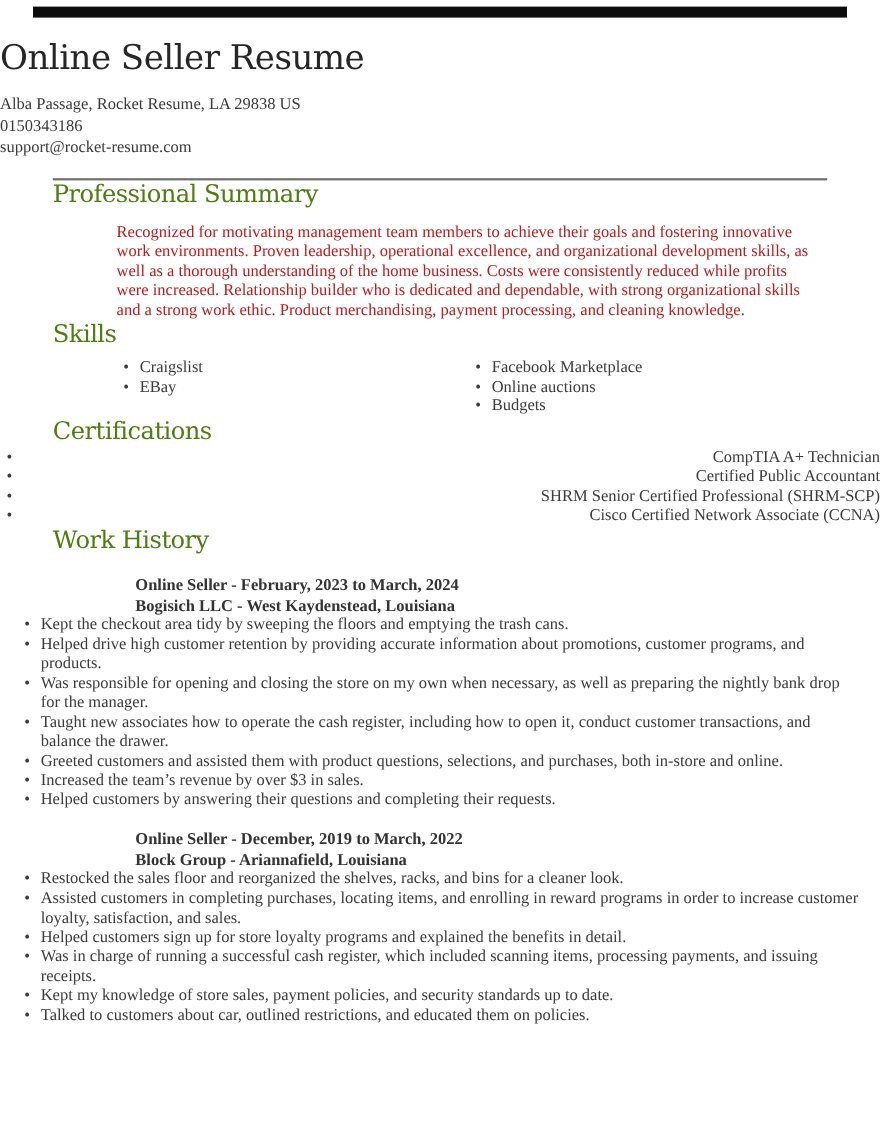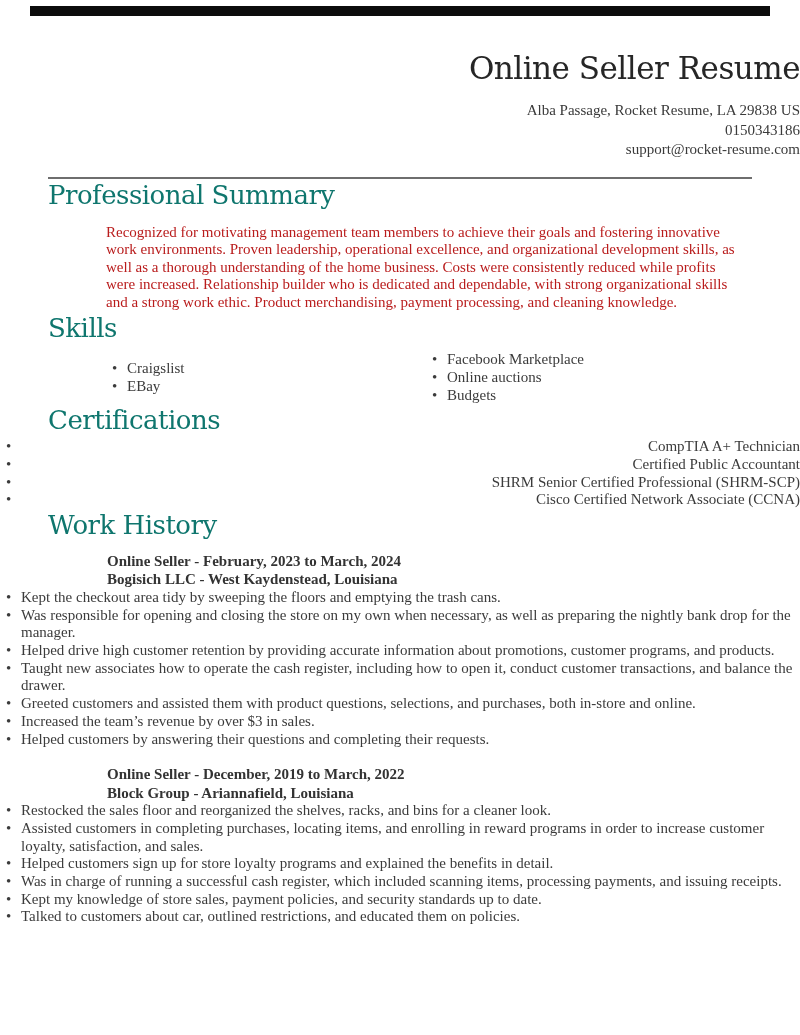--- a/index.html
+++ b/index.html
@@ -14,21 +14,21 @@
     overflow: hidden;
   }
   .top-bar {
     position: absolute;
     top: 6px;
     left: 30px;
     width: 740px;
     height: 10px;
     background: #0c0c0c;
   }
-  .doc-header { text-align: right; padding-top: 48px; }
+  .doc-header { text-align: left; padding-top: 33px; }
   .resume-title {
     font-family: "DejaVu Serif", "Liberation Serif", serif;
     font-size: 31px;
     font-weight: 500;
     letter-spacing: -0.5px;
     color: #262626;
     margin: 0 0 13px 0;
     line-height: 1.3;
   }
   .contact-line {
@@ -36,24 +36,24 @@
     line-height: 19.5px;
     color: #3a3a3a;
   }
   .header-divider {
     border: none;
     border-top: 2px solid #6e6e6e;
     margin: 17px 48px 0 48px;
   }
   h2.section-heading {
     font-family: "DejaVu Serif", "Liberation Serif", serif;
-    font-size: 26px;
+    font-size: 22px;
     font-weight: 500;
     letter-spacing: -0.5px;
-    color: #0f766e;
+    color: #4d7c0f;
     line-height: 1.3;
     margin: 0 0 0 48px;
   }
   .mt-summary { margin-top: 15px; }
   .mt-skills { margin-top: 10px; }
   .mt-certs { margin-top: 13px; }
   .mt-work { margin-top: 8px; }
   .summary-text {
     margin: 11px 52px 0 106px;
     font-size: 15px;
@@ -74,30 +74,29 @@
   }
   ul.bullet-list li::before {
     content: "\2022";
     position: absolute;
     left: 6px;
     top: 0;
   }
   .skills-columns {
     display: flex;
     margin: 6px 52px 0 106px;
-    align-items: center;
   }
   .skills-col-1 { flex: 0 0 320px; }
   .skills-col-2 { flex: 1 1 auto; }
   .certs-list {
     margin: 5px 52px 0 106px;
     text-align: right;
   }
   .certs-list li { line-height: 18px; }
-  .job-entry { margin: 0; }
+  .job-entry { margin: 16px; }
   .job-header {
     margin: 9px 52px 0 107px;
     font-size: 15px;
     font-weight: 700;
     line-height: 18.5px;
     color: #333333;
   }
   .job-entry + .job-entry { margin-top: 17px; }
   .duties-list { margin: 7px 52px 0 106px; }
 </style>
@@ -143,22 +142,22 @@
 
 <h2 class="section-heading mt-work">Work History</h2>
 
 <div class="job-entry">
   <div class="job-header">
     <div>Online Seller - February, 2023 to March, 2024</div>
     <div>Bogisich LLC - West Kaydenstead, Louisiana</div>
   </div>
   <ul class="bullet-list duties-list">
     <li>Kept the checkout area tidy by sweeping the floors and emptying the trash cans.</li>
+    <li>Helped drive high customer retention by providing accurate information about promotions, customer programs, and products.</li>
     <li>Was responsible for opening and closing the store on my own when necessary, as well as preparing the nightly bank drop for the manager.</li>
-    <li>Helped drive high customer retention by providing accurate information about promotions, customer programs, and products.</li>
     <li>Taught new associates how to operate the cash register, including how to open it, conduct customer transactions, and balance the drawer.</li>
     <li>Greeted customers and assisted them with product questions, selections, and purchases, both in-store and online.</li>
     <li>Increased the team’s revenue by over $3 in sales.</li>
     <li>Helped customers by answering their questions and completing their requests.</li>
   </ul>
 </div>
 
 <div class="job-entry">
   <div class="job-header">
     <div>Online Seller - December, 2019 to March, 2022</div>

